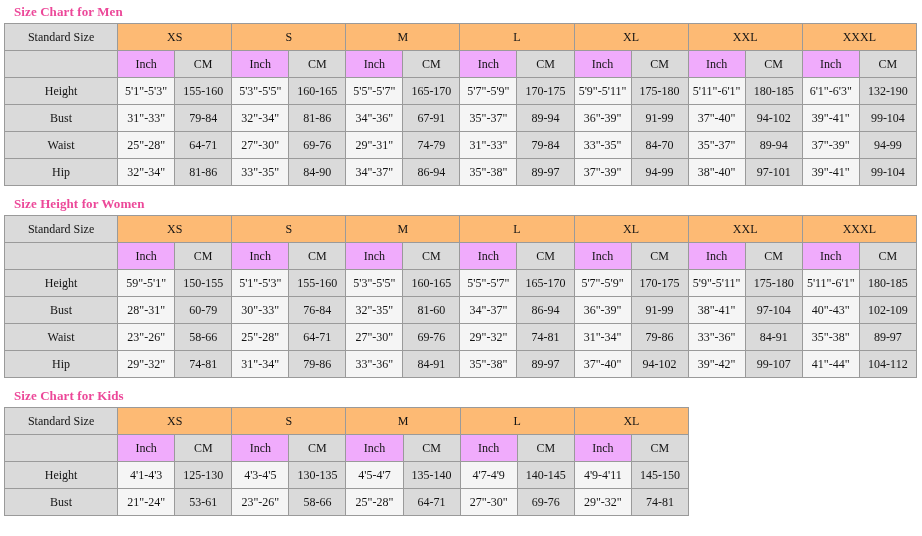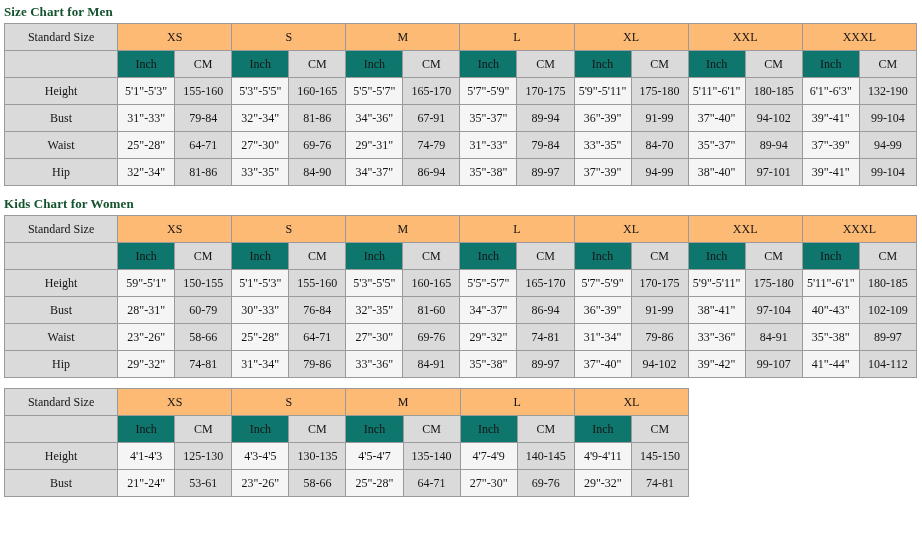--- a/index.html
+++ b/index.html
@@ -19,22 +19,22 @@
     box-sizing: border-box;
   }
   .section {
     margin-bottom: 10px;
   }
   .section-title {
     font-family: "Liberation Serif", "DejaVu Serif", serif;
     font-weight: bold;
     font-size: 13px;
     line-height: 15px;
-    color: #14532d;
-    margin: 0 0 4px 0;
+    color: #ec4899;
+    margin: 0 0 4px 10px;
     letter-spacing: 0.1px;
   }
   table.size-chart {
     border-collapse: collapse;
     table-layout: fixed;
     background: #ffffff;
     border: 1px solid #9a9a9a;
   }
   table.size-chart td,
   table.size-chart th {
@@ -67,21 +67,21 @@
   }
   
   th.size-group {
     background: #fdba74;
     font-weight: bold;
     font-size: 13.5px;
     height: 31px;
   }
   
   th.unit-inch {
-    background: #0f766e;
+    background: #f0abfc;
     font-size: 11.5px;
   }
   th.unit-cm {
     background: #dadada;
     font-size: 11.5px;
   }
   
   td.val-inch {
     background: #f5f5f5;
   }
@@ -209,21 +209,21 @@
               <td class="val-cm">94-99</td>
               <td class="val-inch">38"-40"</td>
               <td class="val-cm">97-101</td>
               <td class="val-inch">39"-41"</td>
               <td class="val-cm">99-104</td>
             </tr>
           </tbody>
         </table>
       </div>
       <div class="section">
-        <div class="section-title">Kids Chart for Women</div>
+        <div class="section-title">Size Height for Women</div>
         <table class="size-chart" style="width: 913px;">
           <colgroup>
             <col style="width: 113px;">
             <col style="width: 57px;">
             <col style="width: 57px;">
             <col style="width: 57px;">
             <col style="width: 57px;">
             <col style="width: 57px;">
             <col style="width: 57px;">
             <col style="width: 57px;">
@@ -330,20 +330,21 @@
               <td class="val-cm">94-102</td>
               <td class="val-inch">39"-42"</td>
               <td class="val-cm">99-107</td>
               <td class="val-inch">41"-44"</td>
               <td class="val-cm">104-112</td>
             </tr>
           </tbody>
         </table>
       </div>
       <div class="section">
+        <div class="section-title">Size Chart for Kids</div>
         <table class="size-chart" style="width: 685px;">
           <colgroup>
             <col style="width: 113px;">
             <col style="width: 57px;">
             <col style="width: 57px;">
             <col style="width: 57px;">
             <col style="width: 57px;">
             <col style="width: 57px;">
             <col style="width: 57px;">
             <col style="width: 57px;">

